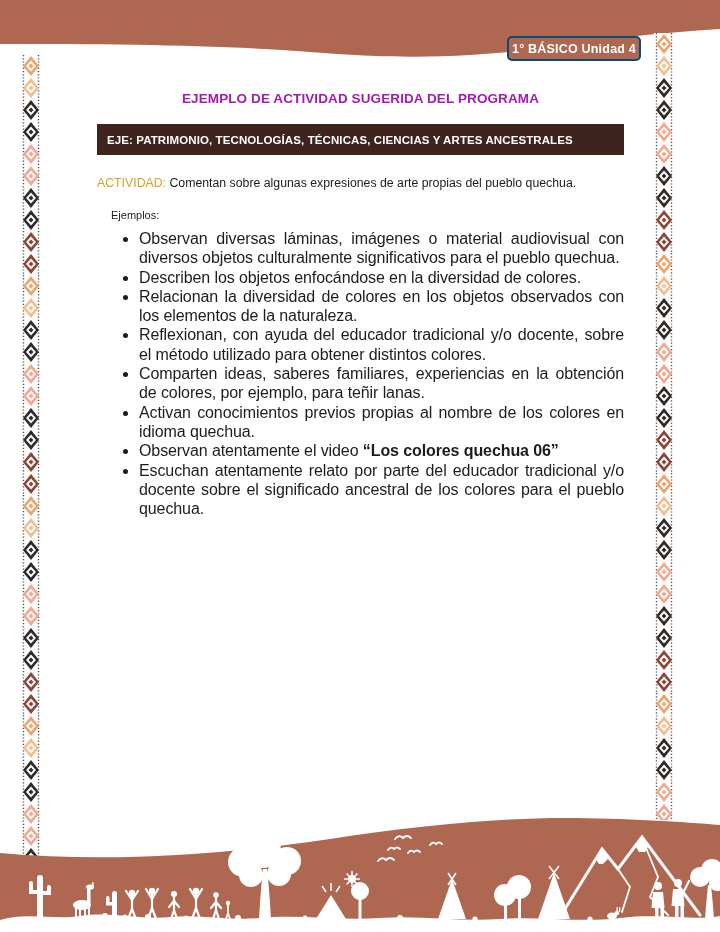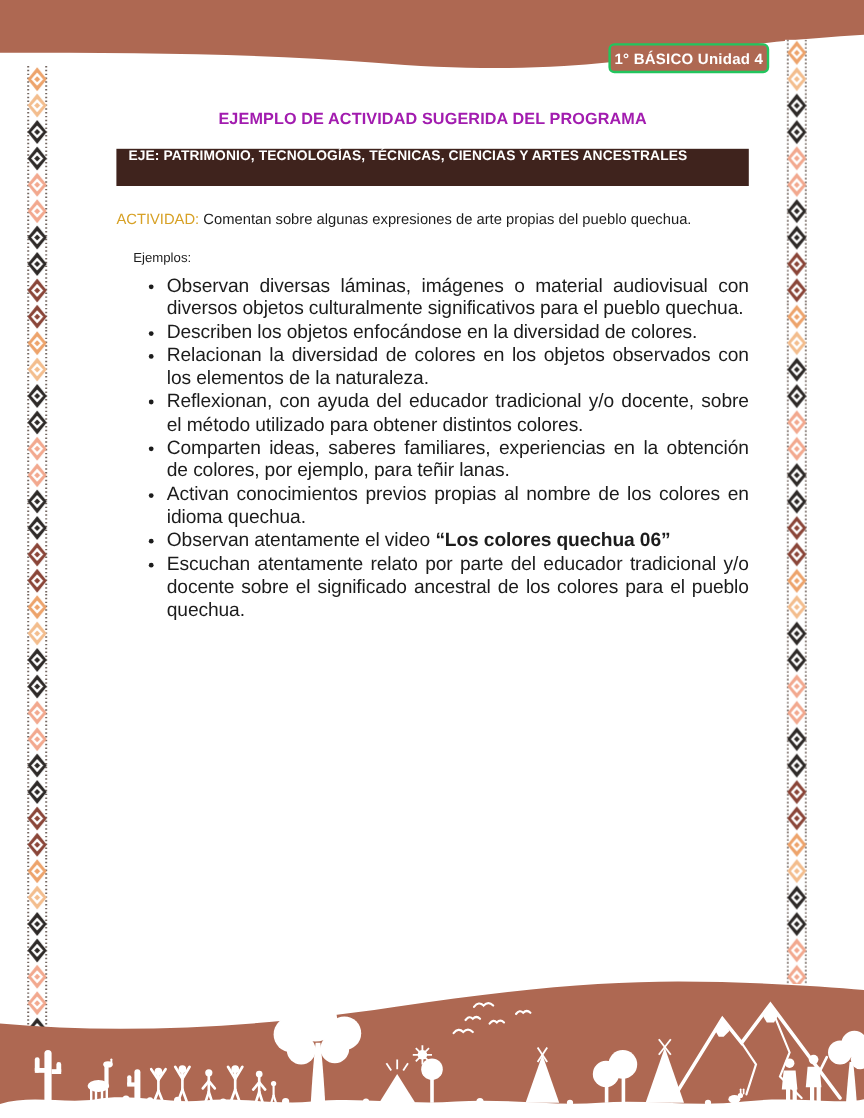--- a/index.html
+++ b/index.html
@@ -8,39 +8,39 @@
     position:relative;
     background:#ffffff;
     font-family:"Liberation Sans", sans-serif;
     color:#1c1c1c;
     overflow:hidden;
   }
   
   .header-wave { position:absolute; top:0; left:0; width:720px; height:65px; }
   .unit-badge {
     position:absolute; top:36px; left:507px; width:134px; height:25px;
-    background:#ae6852; border:2px solid #22c55e; border-radius:5px;
+    background:#ae6852; border:2px solid #0c4a6e; border-radius:5px;
     display:flex; align-items:center; justify-content:center;
     color:#ffffff; font-size:12.5px; font-weight:bold; letter-spacing:.2px;
   }
   
   .strip { position:absolute; width:20px; overflow:hidden; }
   .strip-left  { left:21px;  top:55px; height:815px; }
   .strip-right { left:654px; top:33px; height:787px; }
   
   .content { position:absolute; left:97px; top:0; width:527px; }
   .doc-title {
     position:absolute; top:91px; left:0; width:527px;
     text-align:center; font-size:13.5px; font-weight:bold; color:#a21caf;
     letter-spacing:.1px;
   }
   .eje-banner {
     position:absolute; top:124px; left:0; width:527px; height:31px;
     background:#3f231d; color:#ffffff;
-    display:flex; align-items:flex-start; padding-left:10px;
+    display:flex; align-items:center; padding-left:10px;
     font-size:11.5px; font-weight:bold; letter-spacing:.1px;
   }
   .activity-line {
     position:absolute; top:176px; left:0; width:527px;
     font-size:12.3px; line-height:15px;
   }
   .activity-label { color:#d7a126; font-weight:normal; }
   .examples-label {
     position:absolute; top:209px; left:0; font-size:11px;margin-left:14px;
   }

